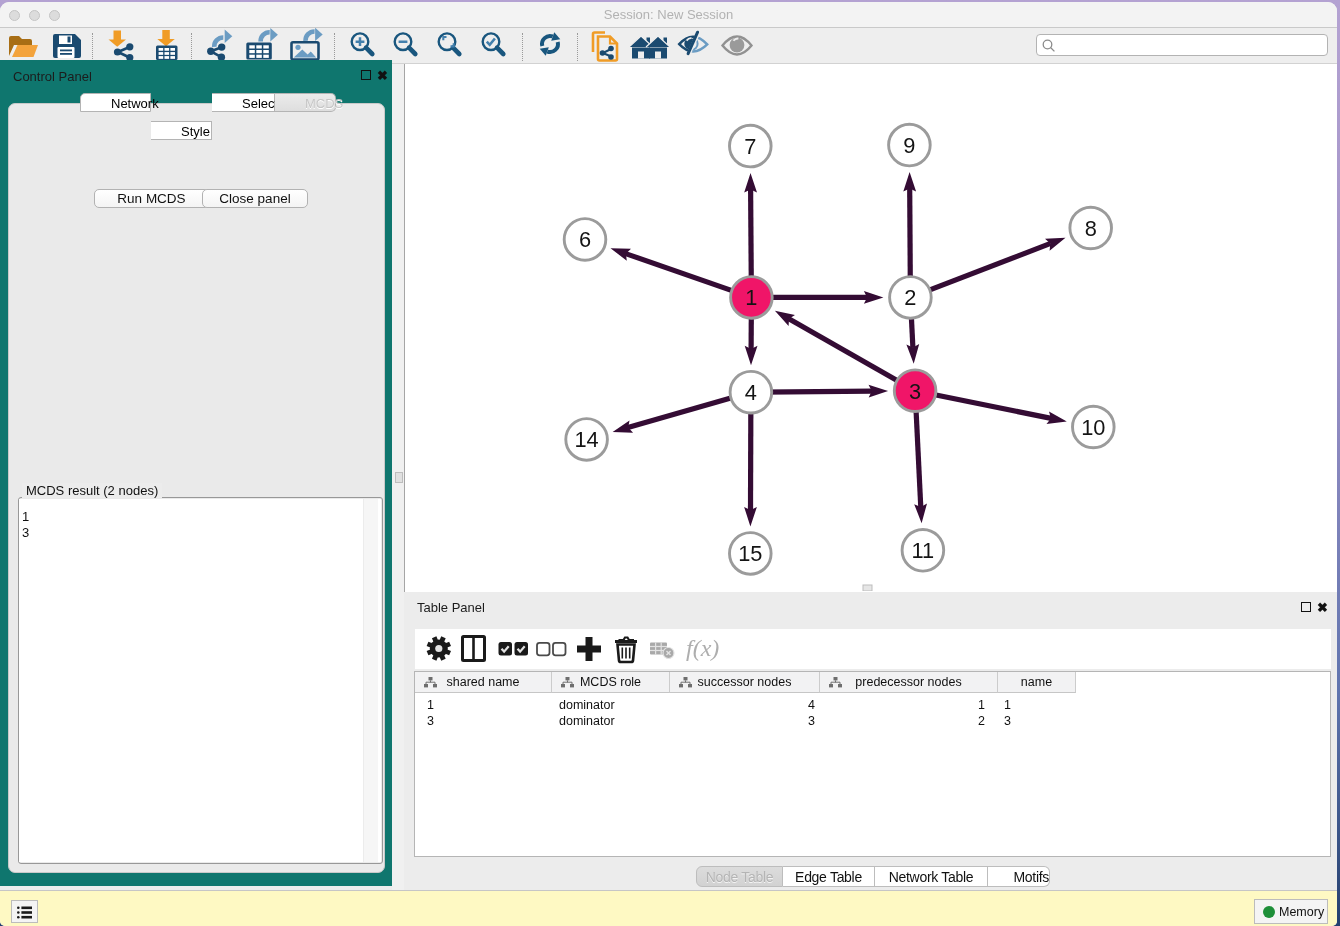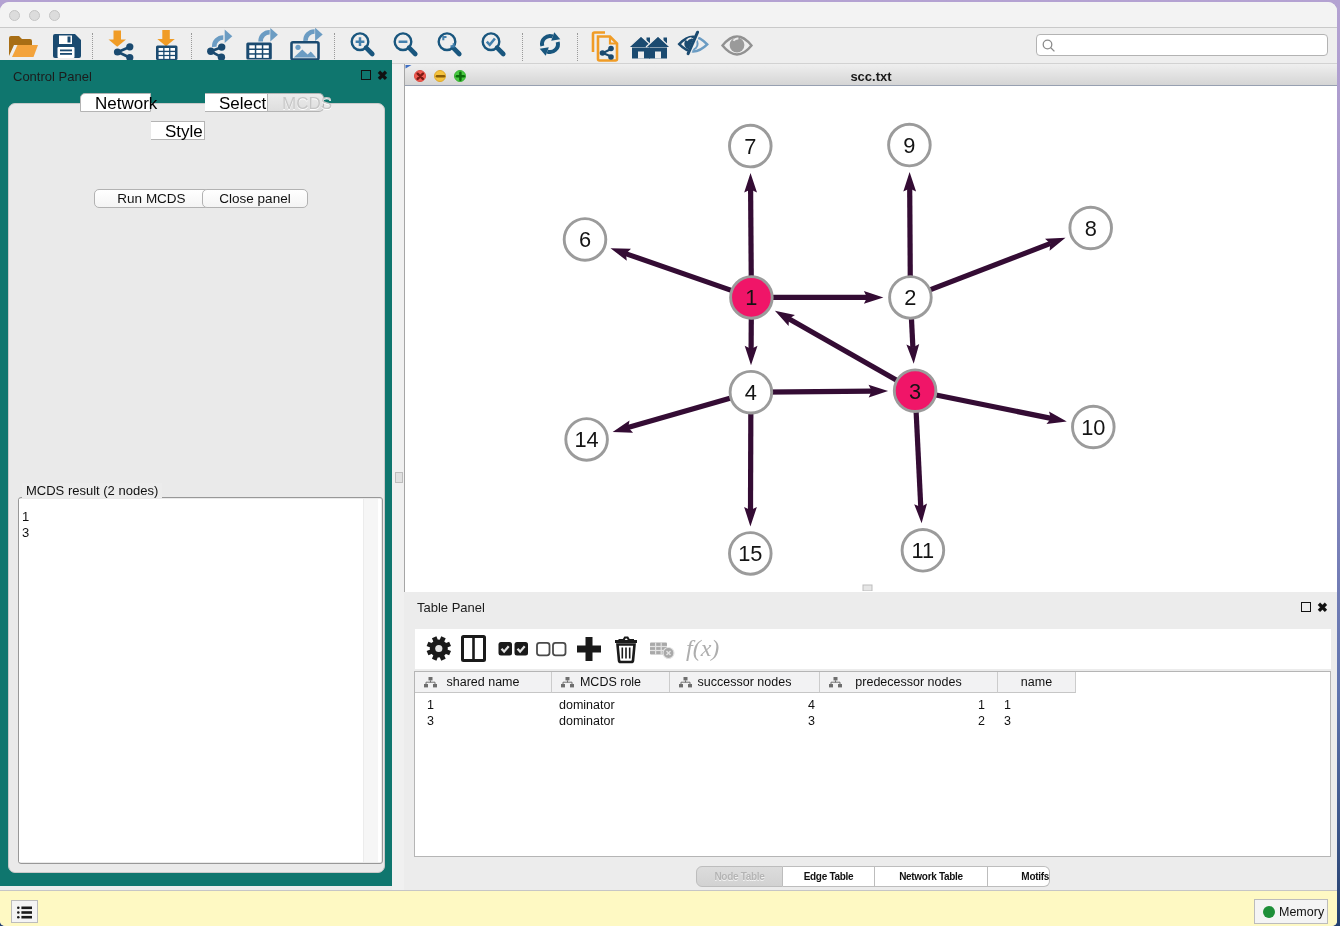--- a/index.html
+++ b/index.html
@@ -19,22 +19,22 @@
     border-bottom:1px solid #d2d2d2;}
   .sep{position:absolute;top:5px;height:28px;width:0;border-left:1px dotted #9a9a9a;}
   .search{position:absolute;left:1036px;top:6px;width:292px;height:22px;background:#fff;
     border:1px solid #b3b3b3;border-radius:4px;box-sizing:border-box;}
   
   .cpanel{position:absolute;left:0;top:58px;width:392px;height:826px;background:#0f766e;}
   .ptitle{position:absolute;left:13px;top:9px;font-size:13px;color:#1c1c1c;}
   .icoSquare{position:absolute;width:10px;height:10px;border:1.6px solid #111;box-sizing:border-box;}
   .icoX{position:absolute;font-size:13px;font-weight:bold;color:#111;line-height:13px;}
   .tabs{position:absolute;top:33px;left:80px;height:19px;display:flex;}
-  .tab{height:19px;line-height:19px;text-align:center;font-size:17px;color:#000;
-    background:#fff;border:1px solid #b4b4b4;border-left:none;box-sizing:border-box;padding:0 14px;}
+  .tab{height:19px;line-height:19px;text-align:center;font-size:13px;color:#000;
+    background:#fff;border:1px solid #b4b4b4;border-left:none;box-sizing:border-box;padding:0 30px;}
   .tab.first{border-left:1px solid #b4b4b4;border-radius:5px 0 0 0;}
   .tab.sel{background:linear-gradient(#ebebeb,#dedede);color:#c6c6c6;text-shadow:0 1px 0 #fff;
     border-radius:0 5px 5px 0;}
   .tpanel{position:absolute;left:8px;top:43px;width:377px;height:770px;background:#eaeaea;
     border:1px solid #c9c9c9;border-radius:7px;box-sizing:border-box;}
   .optlabel{position:absolute;left:0;top:74px;width:392px;text-align:center;font-size:14px;color:#111;}
   .combo{position:absolute;left:44px;top:95px;width:310px;height:21px;background:#fff;
     border:1px solid #aeaeae;border-radius:5px;box-sizing:border-box;font-size:13.5px;color:#1a1a1a;
     line-height:19px;padding-left:12px;}
   .btn{position:absolute;top:129px;height:19px;background:linear-gradient(#ffffff,#f4f4f4);
@@ -60,37 +60,38 @@
   
   .tablepanel{position:absolute;left:404px;top:590px;width:933px;height:298px;background:#ececec;}
   .ttoolbar{position:absolute;left:11px;top:37px;width:916px;height:40px;background:#ffffff;}
   .tbl{position:absolute;left:10px;top:79px;width:917px;height:186px;background:#fff;
     border:1px solid #b5b5b5;box-sizing:border-box;}
   .th{position:absolute;top:0;height:21px;background:#f2f2f3;border-right:1px solid #cccccc;
     border-bottom:1px solid #c6c6c6;box-sizing:border-box;font-size:12.5px;color:#111;
     text-align:center;line-height:20px;}
   .td{position:absolute;font-size:12.5px;color:#111;height:16px;line-height:16px;}
   .btabs{position:absolute;left:292px;top:274px;height:21px;display:flex;}
-  .btab{height:21px;line-height:20px;font-size:10px;font-weight:700;letter-spacing:-0.3px;color:#111;background:#fff;
+  .btab{height:21px;line-height:20px;font-size:14px;font-weight:400;letter-spacing:-0.3px;color:#111;background:#fff;
     border:1px solid #bdbdbd;border-left:none;box-sizing:border-box;text-align:center;}
   .btab.first{border-left:1px solid #bdbdbd;border-radius:6px 0 0 6px;}
   .btab.last{border-radius:0 6px 6px 0;text-align:right;}
   .btab.sel{background:linear-gradient(#dcdcdc,#d2d2d2);color:#b4b4b4;text-shadow:0 1px 0 #f4f4f4;}
   
   .statusbar{position:absolute;left:0;top:888px;width:100%;height:36px;background:#fef9c3;
     border-top:1px solid #c6c6c6;}
   .sbtn{position:absolute;box-sizing:border-box;background:#f4f4f4;border:1px solid #bcbcbc;}
 </style></head>
 <body>
 <div class="win">
 
   <div class="titlebar">
     <div class="dot" style="left:9px;"></div>
     <div class="dot" style="left:29px;"></div>
     <div class="dot" style="left:49px;"></div>
+    <div class="wtitle">Session: New Session</div>
   </div>
 
   <div class="toolbar">
     <svg style="position:absolute;left:0;top:0;" width="760" height="37" viewBox="0 0 760 37">
 <path d="M9 28 V10 q0-2 2-2 h8 l3 3 h8 q2 0 2 2 v4 h-18 l-5 11 z" fill="#a86e15"></path>
 <path d="M12 29 l5.5-12 h20.5 l-4.5 12 z" fill="#f3a33c"></path>
 <path d="M53 8 q0-2 2-2 h20 l6 6 v16 q0 2-2 2 h-24 q-2 0-2-2 z" fill="#1a4a70"></path>
 <rect x="59" y="7.5" width="13" height="8.5" fill="#fff"></rect>
         <rect x="67.5" y="8.5" width="3" height="6" fill="#1a4a70"></rect>
 <rect x="57.5" y="19" width="17" height="11" rx="1" fill="#fff"></rect>
@@ -246,35 +247,20 @@
       <div class="scrolltrack"></div>
       <div style="position:absolute;left:3px;top:10px;font-size:13px;color:#111;">1</div>
       <div style="position:absolute;left:3px;top:26px;font-size:13px;color:#111;">3</div>
     </div>
   </div>
   <div class="vsplit">
     <div style="position:absolute;left:3px;top:408px;width:8px;height:11px;background:#e0e0e0;border:1px solid #bdbdbd;box-sizing:border-box;"></div>
   </div>
 
   <div class="netwin">
-    <div class="nettitle">
-      <div class="tl" style="left:8.6px;background:#f15a51;border:1px solid #da4a41;"></div>
-      <div class="tl" style="left:28.9px;background:#f5c33c;border:1px solid #dfa92c;"></div>
-      <div class="tl" style="left:48.6px;background:#48c940;border:1px solid #37b234;"></div>
-      <svg style="position:absolute;left:8.6px;top:5.5px;" width="60" height="13" viewBox="0 0 60 13">
-        <path d="M3.6 3.6 L8.9 8.9 M8.9 3.6 L3.6 8.9" stroke="#7c1a13" stroke-width="2.3" stroke-linecap="round"></path>
-        <line x1="23" y1="6.25" x2="30" y2="6.25" stroke="#8a5d07" stroke-width="2.6" stroke-linecap="round"></line>
-        <line x1="42.9" y1="6.25" x2="49.9" y2="6.25" stroke="#0c6d0c" stroke-width="2.5" stroke-linecap="round"></line>
-        <line x1="46.4" y1="2.75" x2="46.4" y2="9.75" stroke="#0c6d0c" stroke-width="2.5" stroke-linecap="round"></line>
-      </svg>
-      <div class="netname">scc.txt</div>
-      <svg style="position:absolute;left:0;top:0;" width="10" height="8" viewBox="0 0 10 8">
-          <polygon points="0.5,1 6.5,1 0.5,4.5" fill="#3f6fc4"></polygon>
-        </svg>
-    </div>
     <svg style="position:absolute;left:0;top:22px;" width="931" height="505" viewBox="0 0 931 505">
 <g stroke="#340c34" stroke-width="5.2">
 <line x1="346.4" y1="211.4" x2="345.6" y2="103.1"></line>
 <line x1="346.4" y1="211.4" x2="220.6" y2="167.6"></line>
 <line x1="346.4" y1="211.4" x2="462.4" y2="211.4"></line>
 <line x1="346.4" y1="211.4" x2="346.1" y2="263.2"></line>
 <line x1="505.4" y1="211.4" x2="504.7" y2="102.1"></line>
 <line x1="505.4" y1="211.4" x2="645.6" y2="157.4"></line>
 <line x1="505.4" y1="211.4" x2="507.9" y2="261.8"></line>
 <line x1="510.1" y1="304.7" x2="383.8" y2="232.7"></line>

